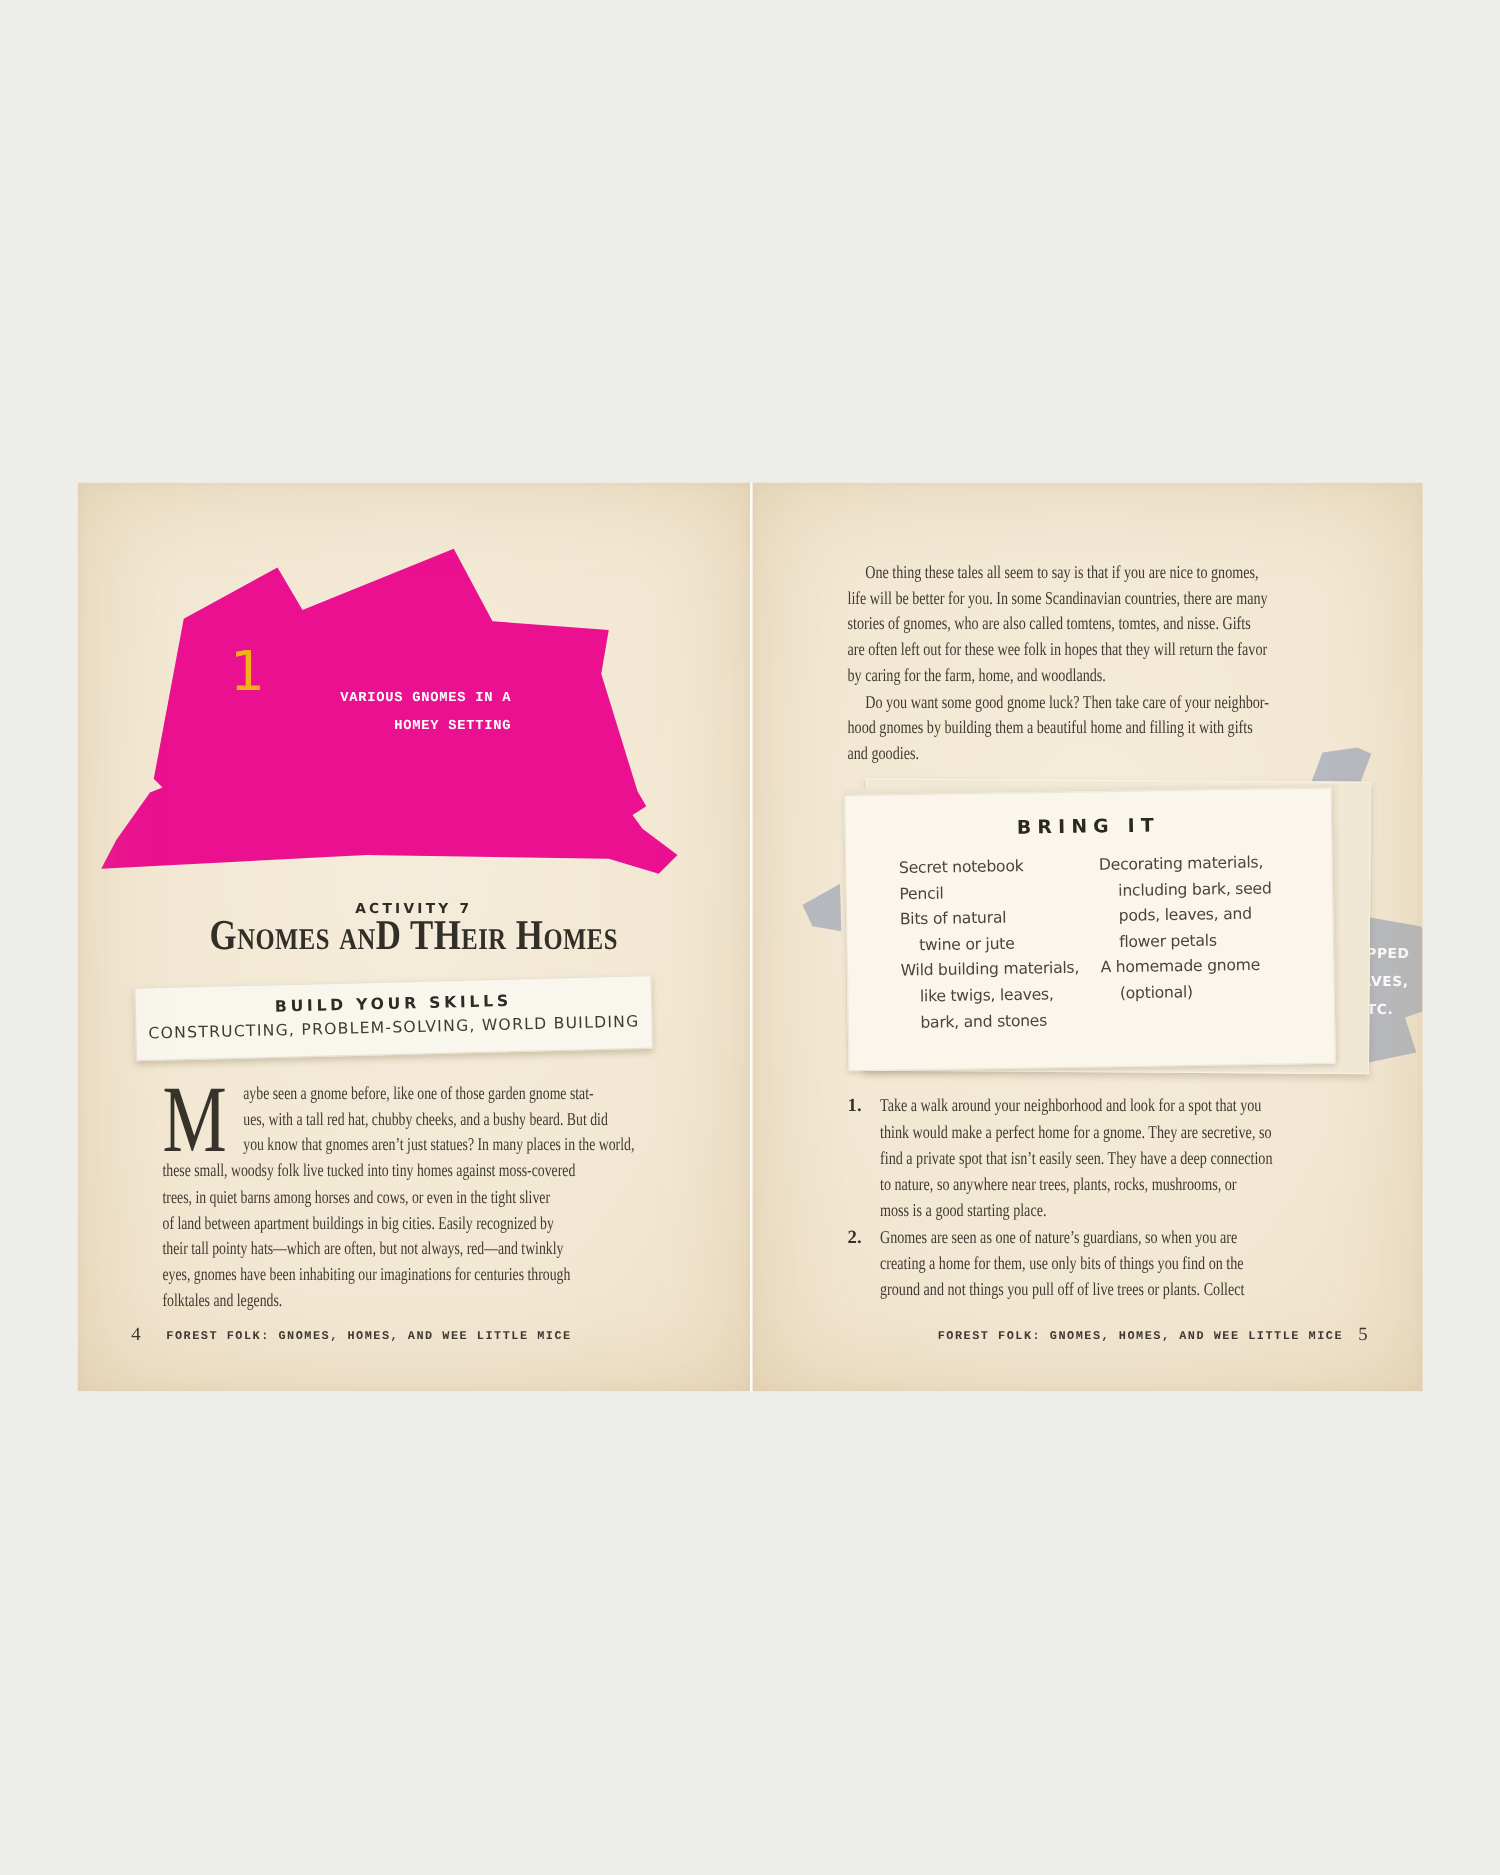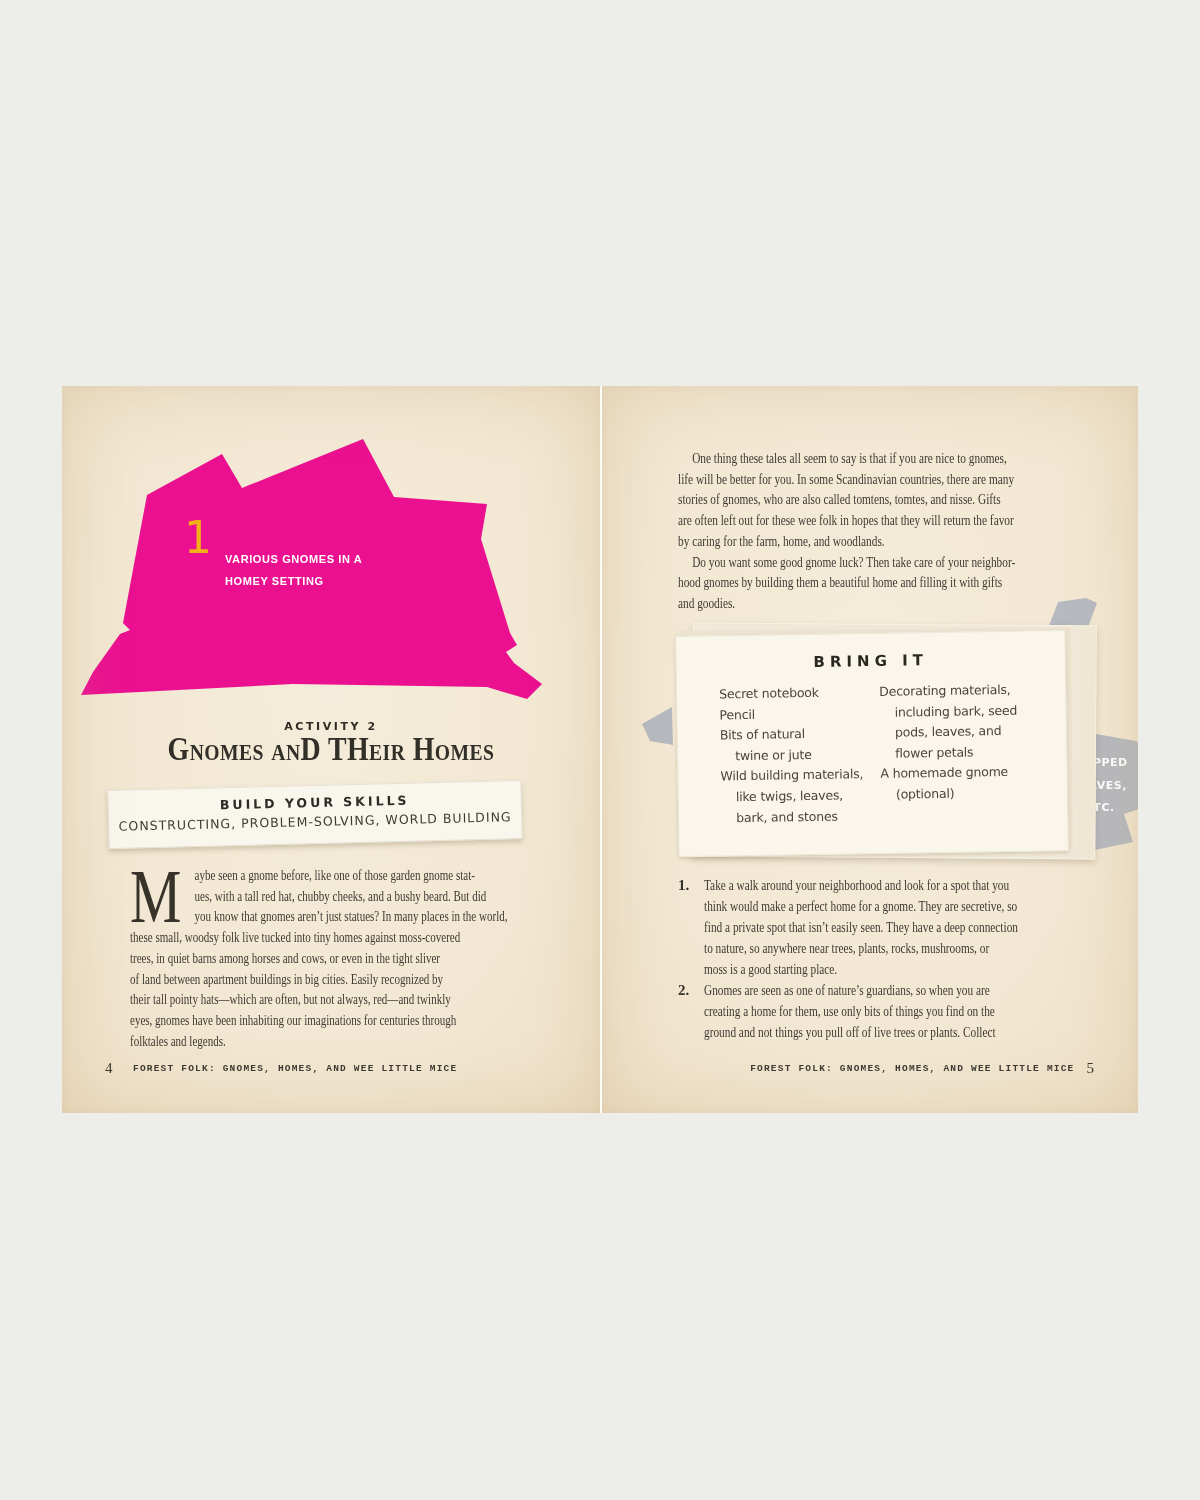--- a/index.html
+++ b/index.html
@@ -22,22 +22,22 @@
   .page-right{left:540px;width:536px;}
   .divider{position:absolute;left:538px;top:0;width:2px;height:727px;background:#fbfcf8;}
 
   .blob-svg{position:absolute;inset:0;z-index:0;}
 
   .blob-number{
     position:absolute;left:122px;top:130px;z-index:2;
     font-family:"DejaVu Sans",sans-serif;font-size:44px;font-weight:400;line-height:1;
   }
   .blob-caption{
-    position:absolute;left:163px;top:162px;width:184px;z-index:2;text-align:left;
-    color:#ffffff;font-family:Liberation Sans, sans-serif;font-weight:bold;font-size:11px;
+    position:absolute;left:163px;top:162px;width:184px;z-index:2;text-align:right;
+    color:#ffffff;font-family:Liberation Mono, monospace;font-weight:bold;font-size:11px;
     line-height:22px;letter-spacing:0.6px;white-space:pre-wrap;
   }
 
   .activity-label{
     position:absolute;top:334px;left:0;right:0;text-align:center;
     font-family:"DejaVu Sans",sans-serif;font-weight:bold;font-size:11px;
     letter-spacing:2.6px;color:#2f2c26;
   }
   .chapter-title{
     position:absolute;top:344px;left:0;right:0;text-align:center;
@@ -146,21 +146,21 @@
 <div class="spread">
 
   <div class="page page-left">
     <svg class="blob-svg" width="538" height="727" viewBox="0 0 538 727">
       <polygon points="160,68 180,102 301,53 332,111 425,118 419,153 448,247 455,259 444,266 452,277 480,298 465,313 425,301 231,298 19,309 31,286 58,248 68,244 61,237 85,109" fill="#ea1090"></polygon>
     </svg>
     <div class="blob-number" style="color: rgb(242, 177, 23);">1</div>
     <div class="blob-caption">VARIOUS GNOMES IN A
 HOMEY SETTING</div>
 
-    <div class="activity-label">ACTIVITY 2</div>
+    <div class="activity-label">ACTIVITY 7</div>
     <div class="chapter-title">Gnomes anD THeir Homes</div>
 
     <div class="skills-box">
       <div class="skills-heading">BUILD YOUR SKILLS</div>
       <div class="skills-list">CONSTRUCTING, PROBLEM-SOLVING, WORLD BUILDING</div>
     </div>
 
     <div class="body-block">
       <span class="dropcap">M</span><span class="serif-lines">aybe seen a gnome before, like one of those garden gnome stat-
 ues, with a tall red hat, chubby cheeks, and a bushy beard. But did

